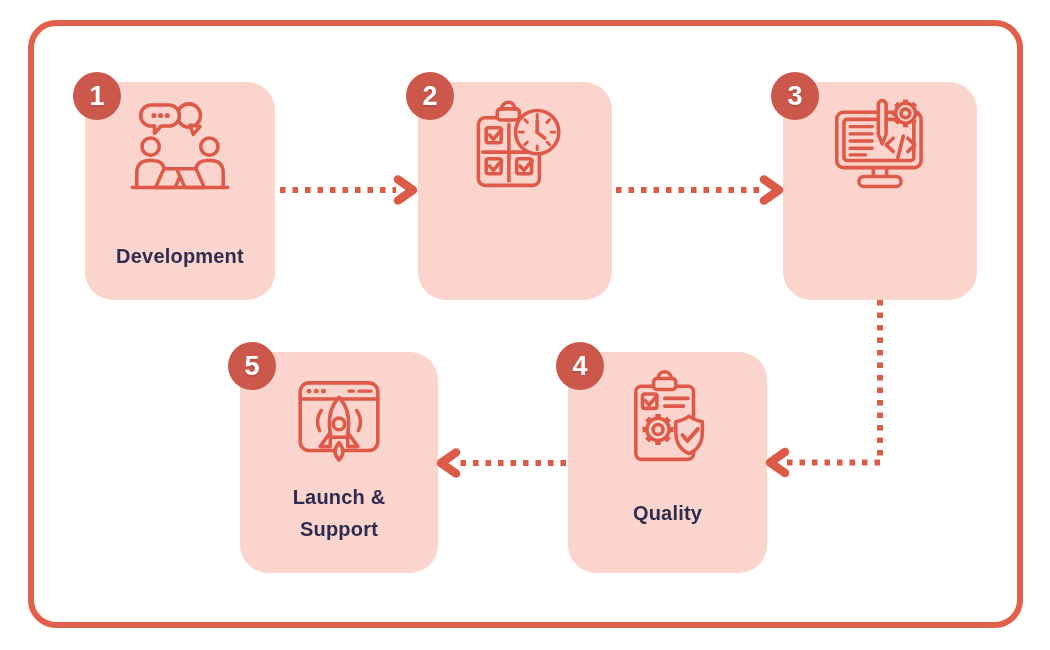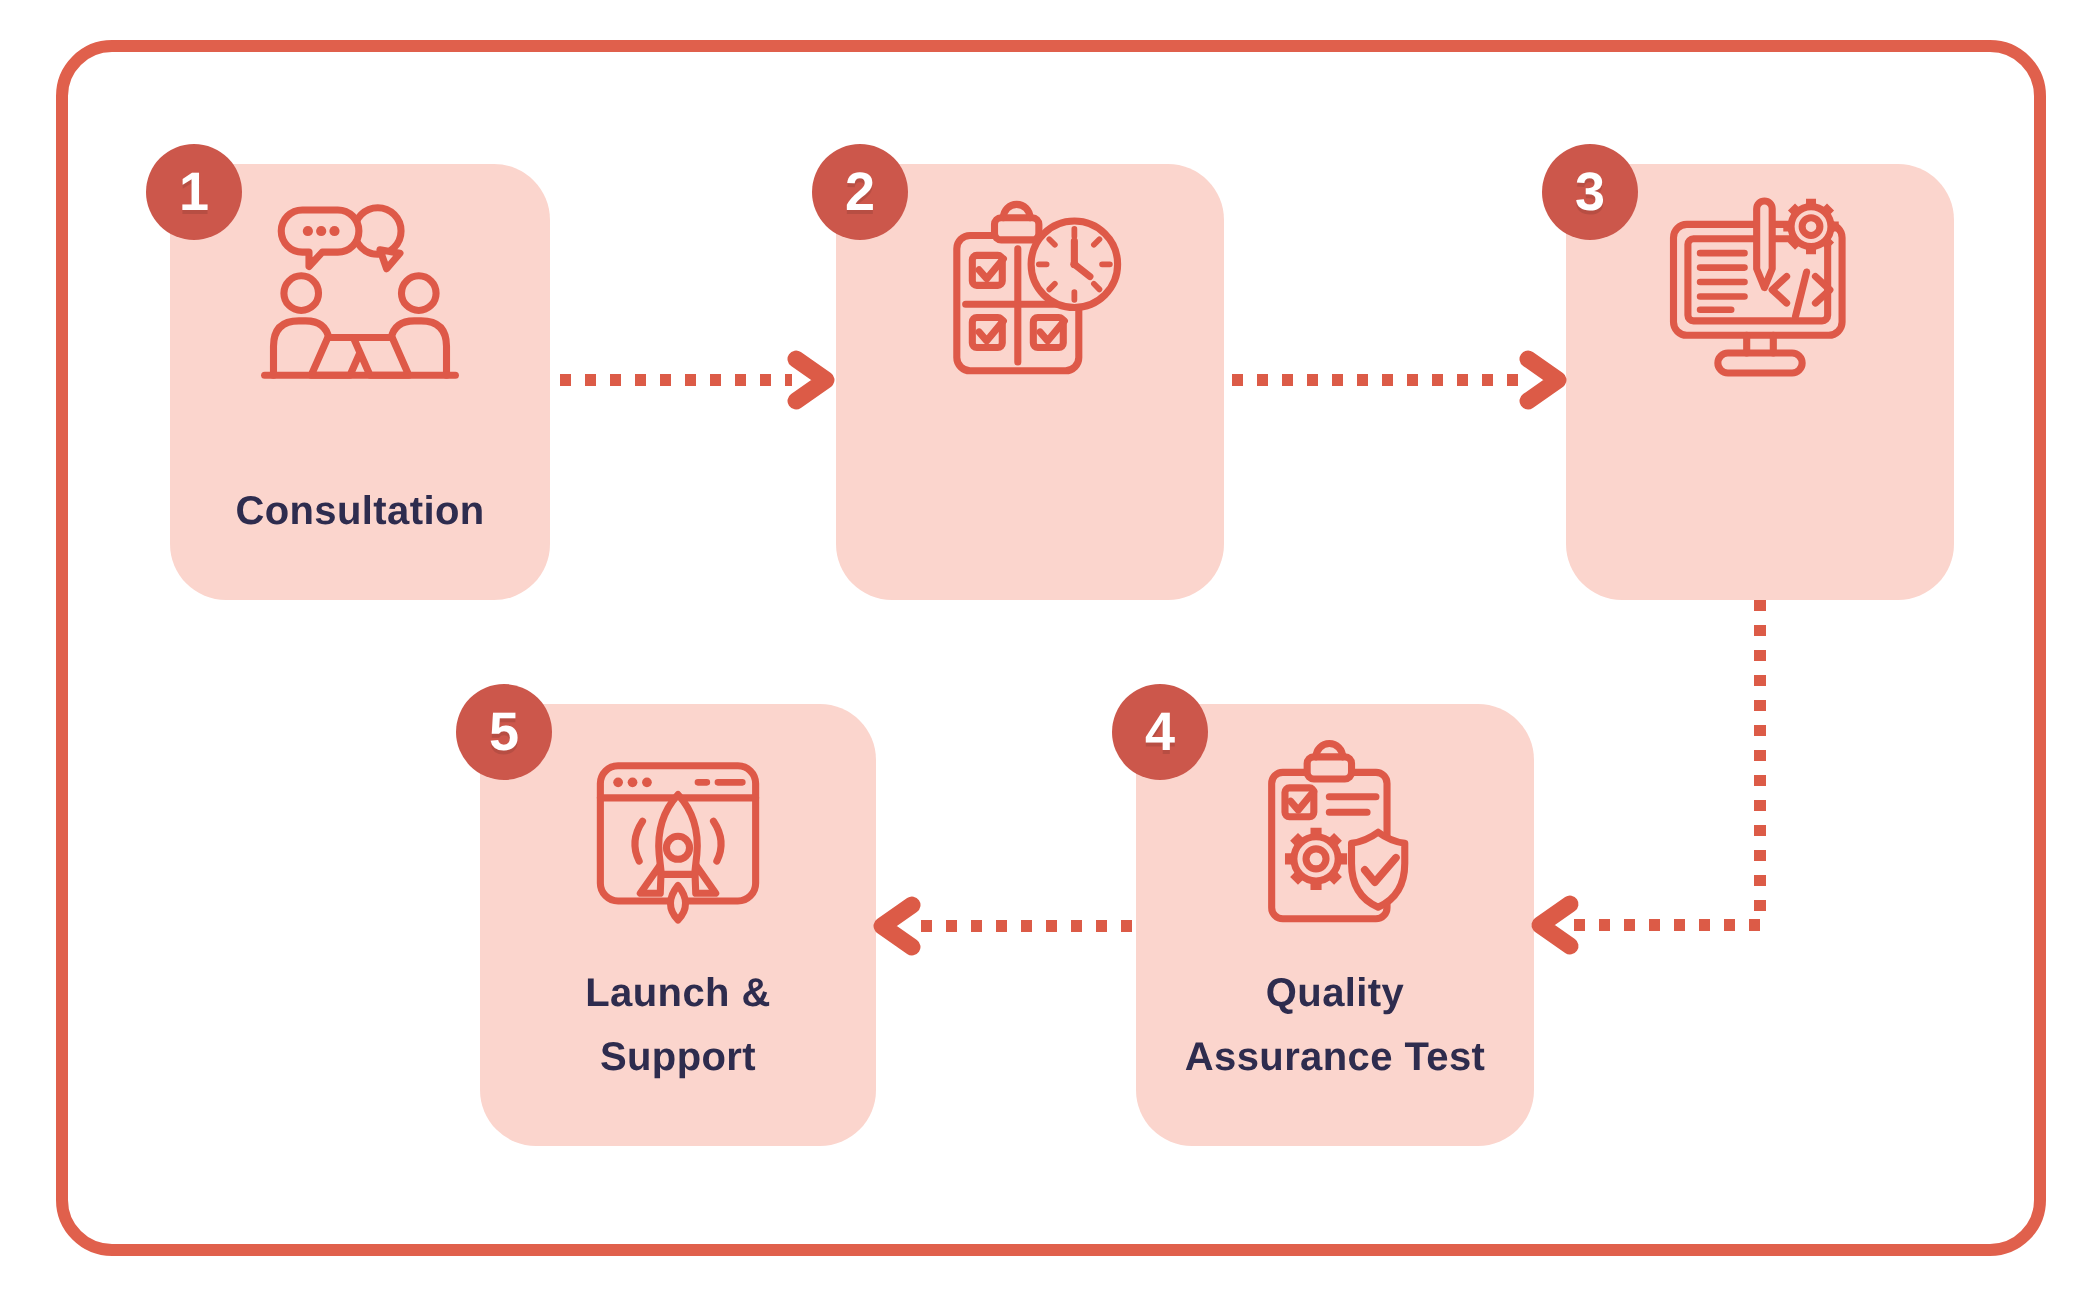--- a/index.html
+++ b/index.html
@@ -88,21 +88,21 @@
           <path d="M16,88 v-13 q0,-11.5 11.5,-11.5 h3 q9,0 10.5,8"></path>
           <circle cx="81.5" cy="51" r="7.8"></circle>
           <path d="M94,88 v-13 q0,-11.5 -11.5,-11.5 h-3 q-9,0 -10.5,8"></path>
           <path d="M33,88 l7.5,-17 h17.5 l-7.5,17 z" fill="#FBD5CD"></path>
           <path d="M77,88 l-7.5,-17 h-17.5 l7.5,17 z" fill="#FBD5CD"></path>
           <path d="M12,88 H98"></path>
         </g>
       </svg>
     </div>
     <div class="title">
-      <div>Consultation</div>
+      <div>Development</div>
       <div></div>
     </div>
   </div>
 
   <div class="card row-top" style="left:418px;top:82px;width:194px;height:218px;">
     <div class="badge">2</div>
     <div class="icon-wrap">
       <svg class="ic" viewBox="0 0 110 110">
         <g stroke="#DE5948" stroke-width="3.2" fill="none" stroke-linecap="round" stroke-linejoin="round">
           <rect x="22" y="25" width="55" height="61" rx="6"></rect>
@@ -158,21 +158,20 @@
           <circle cx="46" cy="59" r="10" fill="#FBD5CD"></circle>
           <path stroke-width="5" stroke-linecap="butt" d="M46,45 v4.5 M46,73 v-4.5 M32,59 h4.5 M60,59 h-4.5 M36.1,49.1 l3.2,3.2 M55.9,49.1 l-3.2,3.2 M36.1,68.9 l3.2,-3.2 M55.9,68.9 l-3.2,-3.2"></path>
           <circle cx="46" cy="59" r="4.5" fill="#FBD5CD"></circle>
           <path d="M74,47 c3.8,2.8 7.9,4.4 12,5 v9 c0,10.8 -4.6,16.6 -12,19.8 c-7.4,-3.2 -12,-9 -12,-19.8 v-9 c4.1,-0.6 8.2,-2.2 12,-5 z" fill="#FBD5CD"></path>
           <path stroke-width="3.5" d="M68,64 l4.5,5.5 9.5,-11"></path>
         </g>
       </svg>
     </div>
     <div class="title">
       <div>Quality</div>
-      <div>Assurance Test</div>
     </div>
   </div>
 
   <div class="card row-bottom" style="left:240px;top:352px;width:198px;height:221px;">
     <div class="badge">5</div>
     <div class="icon-wrap">
       <svg class="ic" viewBox="0 0 110 110">
         <g stroke="#DE5948" stroke-width="3.2" fill="none" stroke-linecap="round" stroke-linejoin="round">
           <rect x="20" y="17" width="70" height="61" rx="8"></rect>
           <path d="M20,31.5 H90"></path>

